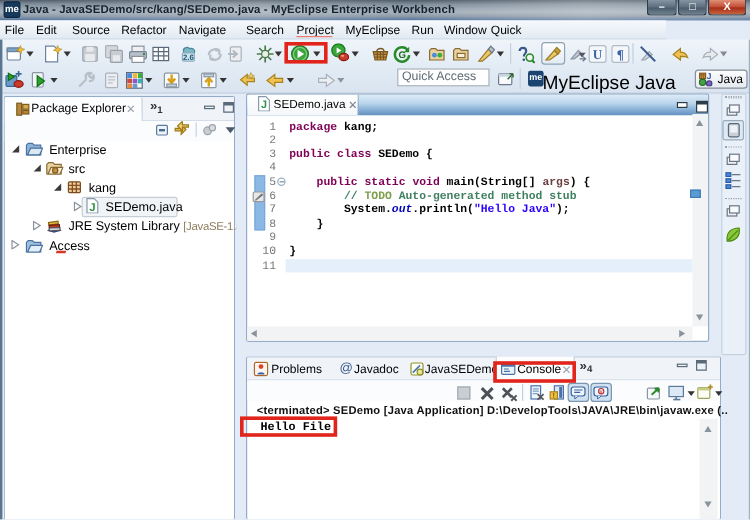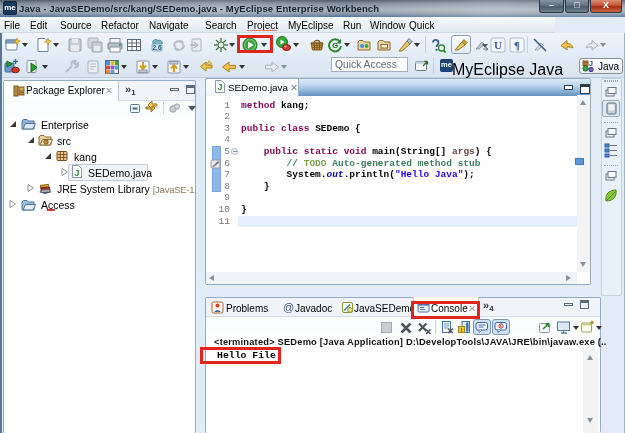--- a/index.html
+++ b/index.html
@@ -417,21 +417,21 @@
 <div class="ln" style="left:206px;top:122.8px">3</div>
 <div class="ln" style="left:206px;top:134.4px">4</div>
 <div class="ln" style="left:206px;top:146px">5</div>
 <div class="ln" style="left:206px;top:157.6px">6</div>
 <div class="ln" style="left:206px;top:169.2px">7</div>
 <div class="ln" style="left:206px;top:180.8px">8</div>
 <div class="ln" style="left:206px;top:192.4px">9</div>
 <div class="ln" style="left:206px;top:204px">10</div>
 <div class="ln" style="left:206px;top:215.6px">11</div>
 
-<div class="cl" style="top:99.6px;left:241px"><span class="kw">method</span> kang;</div>
+<div class="cl" style="top:99.6px;left:241px"><span class="kw">package</span> kang;</div>
 <div class="cl" style="top:122.8px;left:241px"><span class="kw">public</span> <span class="kw">class</span> SEDemo {</div>
 <div class="cl" style="top:146px;left:241px">    <span class="kw">public</span> <span class="kw">static</span> <span class="kw">void</span> main(String[] <span class="pr">args</span>) {</div>
 <div class="cl" style="top:157.6px;left:241px">        <span class="cm">// <span class="td">TODO</span> Auto-generated method stub</span></div>
 <div class="cl" style="top:169.2px;left:241px">        System.<span class="fd">out</span>.println(<span class="st">"Hello Java"</span>);</div>
 <div class="cl" style="top:180.8px;left:241px">    }</div>
 <div class="cl" style="top:204px;left:241px">}</div>
 
 <div class="sb" style="left:577px;top:95px;width:13px;height:177px;background:#f2f3f4"></div>
 <div class="sbarrow" style="left:580px;top:100px;border-left:3.5px solid transparent;border-right:3.5px solid transparent;border-bottom:5px solid #8a939c"></div>
 <div class="sbarrow" style="left:580px;top:262px;border-left:3.5px solid transparent;border-right:3.5px solid transparent;border-top:5px solid #8a939c"></div>

